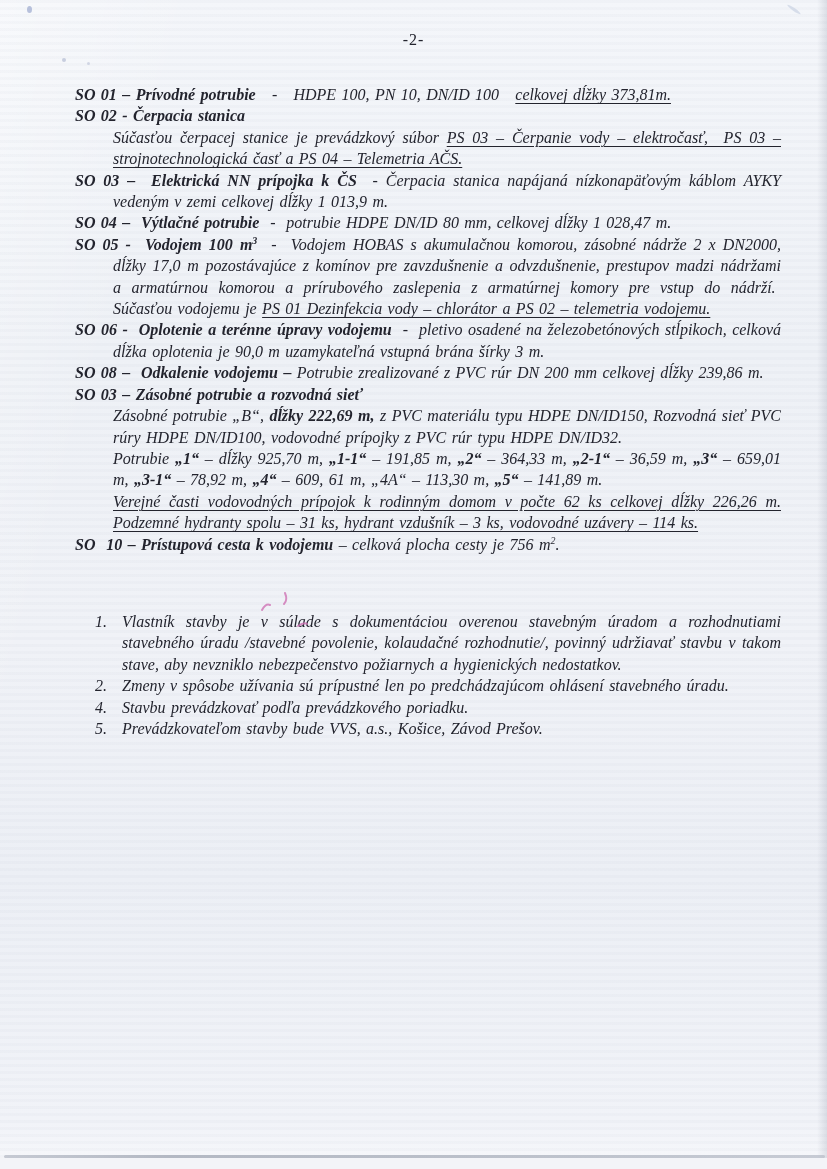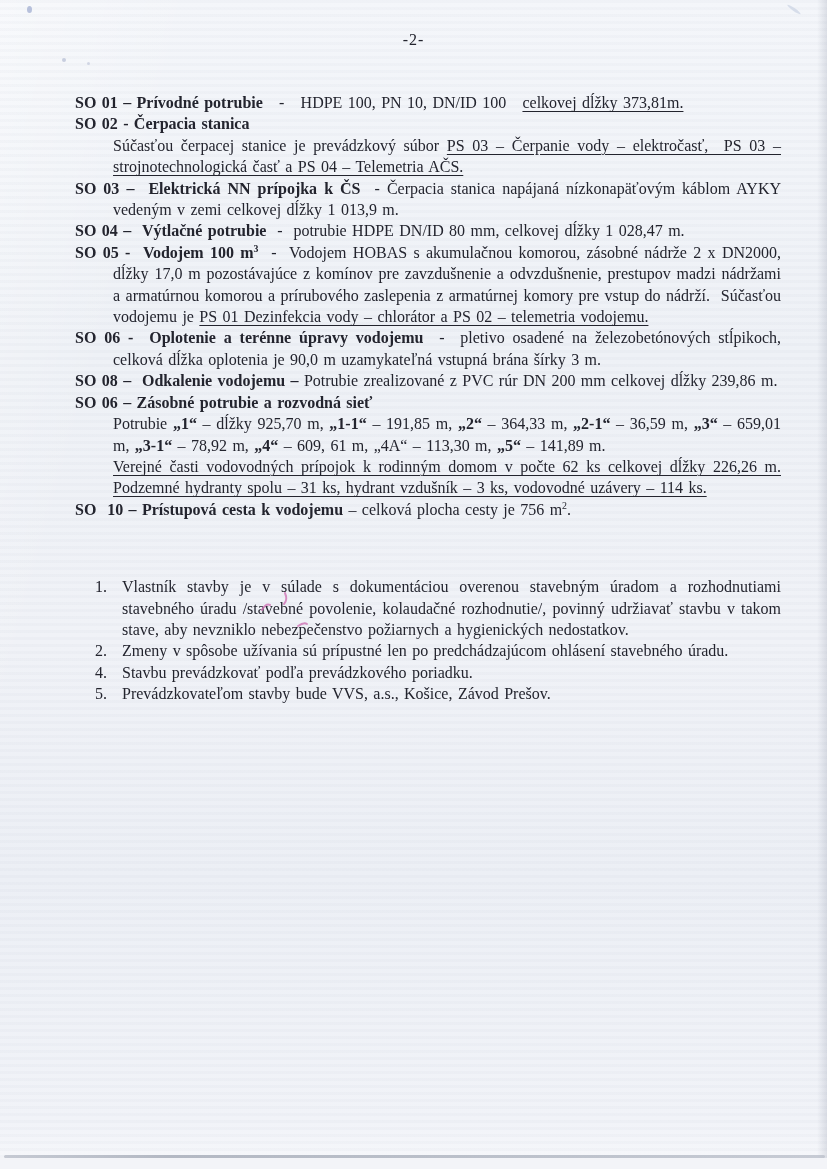--- a/index.html
+++ b/index.html
@@ -23,22 +23,22 @@
     background:linear-gradient(to right, rgba(110,118,140,0), rgba(110,118,140,.18)); }
   
   .edge-bottom { position:absolute; left:4px; right:2px; top:1155px; height:3px;
     background:linear-gradient(to right,#b7bcc7,#9fa5b2 20%,#aab0bc 60%,#b9bec9); opacity:.75; border-radius:2px; }
   .below-edge { position:absolute; left:0; right:0; top:1158px; bottom:0; background:#f3f4f8; }
   .speck { position:absolute; border-radius:50%; }
 
   .pagenum { position:absolute; top:31px; left:0; width:100%; text-align:center;
     font-size:16px; letter-spacing:1px; }
 
-  .content { position:absolute; left:75px; top:92px; width:706px;
-    font-size:16px; line-height:21.4px; word-spacing:1.4px; }
+  .content { position:absolute; left:75px; top:84px; width:706px;
+    font-size:16px; line-height:21.4px; word-spacing:1.4px;font-style:italic; }
   .content p { margin:0; text-align:justify; }
   p.so    { padding-left:38px; text-indent:-38px; }
   p.sosub { padding-left:38px; }
   p.intro { margin-top:46px !important; text-indent:55px; }
   p.cond  { margin-left:20px; padding-left:27px; text-indent:-27px; }
   p.cond-first { margin-top:56px !important; }
   .num { display:inline-block; width:27px; text-indent:0; }
   .b   { font-weight:bold; }
   .u   { text-decoration:underline; text-decoration-thickness:1px; text-underline-offset:2.5px; }
   .sup { vertical-align:super; font-size:62%; line-height:0; }
@@ -54,21 +54,22 @@
 
   <div class="content" id="doc-blocks">
       <p class="so"><span class="b">SO 01 – Prívodné potrubie</span><span class="">&nbsp;&nbsp; - &nbsp;&nbsp;HDPE 100, PN 10, DN/ID 100&nbsp;&nbsp; </span><span class="u">celkovej dĺžky 373,81m.</span></p>
       <p class="so"><span class="b">SO 02 - Čerpacia stanica</span></p>
       <p class="sosub"><span class="">Súčasťou čerpacej stanice je prevádzkový súbor </span><span class="u">PS 03 – Čerpanie vody – elektročasť,&nbsp; PS 03 – strojnotechnologická časť a PS 04 – Telemetria AČS.</span></p>
       <p class="so"><span class="b">SO 03 – &nbsp;Elektrická NN prípojka k ČS</span><span class="">&nbsp; - Čerpacia stanica napájaná nízkonapäťovým káblom AYKY vedeným v zemi celkovej dĺžky 1 013,9 m.</span></p>
       <p class="so"><span class="b">SO 04 – &nbsp;Výtlačné potrubie</span><span class="">&nbsp; - &nbsp;potrubie HDPE DN/ID 80 mm, celkovej dĺžky 1 028,47 m.</span></p>
       <p class="so"><span class="b">SO 05 - &nbsp;Vodojem 100 m</span><span class="b sup">3</span><span class="">&nbsp; - &nbsp;Vodojem HOBAS s&nbsp;akumulačnou komorou, zásobné nádrže 2 x DN2000, dĺžky 17,0 m pozostávajúce z&nbsp;komínov pre zavzdušnenie a&nbsp;odvzdušnenie, prestupov madzi nádržami a&nbsp;armatúrnou komorou a&nbsp;prírubového zaslepenia z&nbsp;armatúrnej komory pre vstup do nádrží.&nbsp; Súčasťou vodojemu je </span><span class="u">PS 01 Dezinfekcia vody – chlorátor a&nbsp;PS 02 – telemetria vodojemu.</span></p>
       <p class="so"><span class="b">SO 06 - &nbsp;Oplotenie a&nbsp;terénne úpravy vodojemu</span><span class="">&nbsp; - &nbsp;pletivo osadené na železobetónových stĺpikoch, celková dĺžka oplotenia je 90,0 m uzamykateľná vstupná brána šírky 3 m.</span></p>
       <p class="so"><span class="b">SO 08 – &nbsp;Odkalenie vodojemu –</span><span class=""> Potrubie zrealizované z&nbsp;PVC rúr DN 200 mm celkovej dĺžky 239,86 m.</span></p>
-      <p class="so"><span class="b">SO 06 – Zásobné potrubie a rozvodná sieť</span></p>
+      <p class="so"><span class="b">SO 03 – Zásobné potrubie a rozvodná sieť</span></p>
+      <p class="sosub"><span class="">Zásobné potrubie „B“, </span><span class="b">dĺžky 222,69 m,</span><span class=""> z&nbsp;PVC materiálu typu HDPE DN/ID150, Rozvodná sieť PVC rúry HDPE DN/ID100, vodovodné prípojky z&nbsp;PVC rúr typu HDPE DN/ID32.</span></p>
       <p class="sosub"><span class="">Potrubie </span><span class="b">„1“</span><span class=""> – dĺžky 925,70 m, </span><span class="b">„1-1“</span><span class=""> – 191,85 m, </span><span class="b">„2“</span><span class=""> – 364,33 m, </span><span class="b">„2-1“</span><span class=""> – 36,59 m, </span><span class="b">„3“</span><span class=""> – 659,01 m, </span><span class="b">„3-1“</span><span class=""> – 78,92 m, </span><span class="b">„4“</span><span class=""> – 609, 61 m, „4A“ – 113,30 m, </span><span class="b">„5“</span><span class=""> – 141,89 m.</span></p>
       <p class="sosub"><span class="u">Verejné časti vodovodných prípojok k&nbsp;rodinným domom v&nbsp;počte 62 ks celkovej dĺžky 226,26 m. Podzemné hydranty spolu – 31 ks, hydrant vzdušník – 3 ks, vodovodné uzávery – 114 ks.</span></p>
       <p class="so"><span class="b">SO&nbsp; 10 – Prístupová cesta k vodojemu</span><span class=""> – celková plocha cesty je 756 m</span><span class="sup">2</span><span class="">.</span></p>
       <p class="cond cond-first"><span class="num">1.</span><span class="">Vlastník stavby je v&nbsp;súlade s&nbsp;dokumentáciou overenou stavebným úradom a&nbsp;rozhodnutiami stavebného úradu /stavebné povolenie, kolaudačné rozhodnutie/, povinný udržiavať stavbu v&nbsp;takom stave, aby nevzniklo nebezpečenstvo požiarnych a&nbsp;hygienických nedostatkov.</span></p>
       <p class="cond"><span class="num">2.</span><span class="">Zmeny v&nbsp;spôsobe užívania sú prípustné len po predchádzajúcom ohlásení stavebného úradu.</span></p>
       <p class="cond"><span class="num">4.</span><span class="">Stavbu prevádzkovať podľa prevádzkového poriadku.</span></p>
       <p class="cond"><span class="num">5.</span><span class="">Prevádzkovateľom stavby bude VVS, a.s., Košice, Závod Prešov.</span></p>
     </div>
 
   <svg class="pen-mark" width="72" height="48" viewBox="0 0 72 48">

